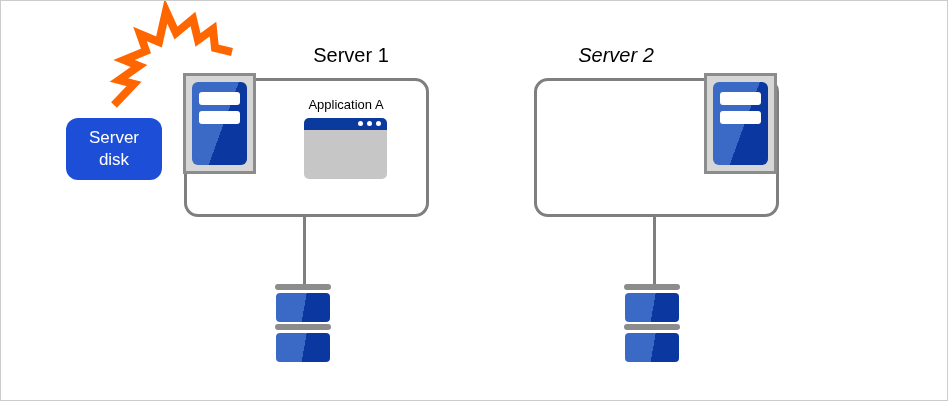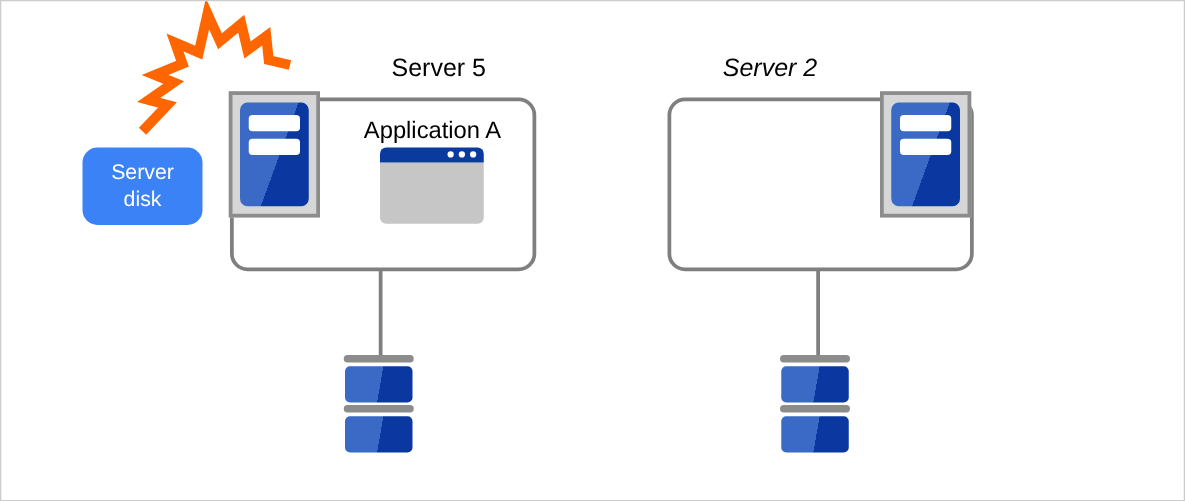--- a/index.html
+++ b/index.html
@@ -21,21 +21,21 @@
   .box1{left:183px;top:77px;}
   .box2{left:533px;top:77px;}
   
   .lbl{
     position:absolute;width:160px;
     font-size:20px;line-height:24px;color:#000;
     text-align:center;white-space:nowrap;
   }
   .srv1-lbl{left:270px;top:42px;}
   .srv2-lbl{left:535px;top:42px;font-style:italic;}
-  .app-lbl{left:265px;top:92px;font-size:19px;}
+  .app-lbl{left:265px;top:92px;font-size:13px;}
   .disk-lbl{left:226px;top:368px;}
   
   .server-icon{
     position:absolute;width:73px;height:101px;
     background:#d6d6d6;border:3px solid #8c8c8c;
     box-sizing:border-box;
   }
   .icon1{left:182px;top:72px;}
   .icon2{left:703px;top:72px;}
   .tower{
@@ -76,42 +76,42 @@
   .dbar.m{top:40px;}
   .platter{
     position:absolute;left:1px;right:1px;height:29px;border-radius:4px;
     background:linear-gradient(100deg,#3b6ac6 0 52%,#0a38a0 52%);
   }
   .platter.p1{top:9px;}
   .platter.p2{top:49px;}
   
   .badge{
     position:absolute;left:65px;top:117px;width:96px;height:62px;
-    background:#3b82f6;border-radius:12px;
+    background:#1d4ed8;border-radius:12px;
     color:#ffffff;font-size:17px;line-height:22px;text-align:center;
     display:flex;flex-direction:column;justify-content:center;
   }
   
   .bolt{position:absolute;left:95px;top:0;overflow:visible;}
 </style>
 </head>
 <body>
 
 <div class="canvas">
 
   <svg class="bolt" width="150" height="120" viewBox="95 0 150 120">
     <polyline points="113,104 133,83 118,79 138,65 123,59 145,50 139,33 158,41 165,10 175,32 192,18 197,39 212,28 214,47 231,51" fill="none" stroke="#ff6600" stroke-width="8" stroke-linejoin="miter" stroke-miterlimit="8" stroke-linecap="butt"></polyline>
   </svg>
 
   <div class="badge">
     <span>Server</span>
     <span>disk</span>
   </div>
 
-  <div class="lbl srv1-lbl">Server 5</div>
+  <div class="lbl srv1-lbl">Server 1</div>
   <div class="server-box box1"></div>
   <div class="server-icon icon1">
     <div class="tower">
       <div class="tbar b1"></div>
       <div class="tbar b2"></div>
     </div>
   </div>
   <div class="lbl app-lbl">Application A</div>
   <div class="window-icon">
     <div class="win-title">

